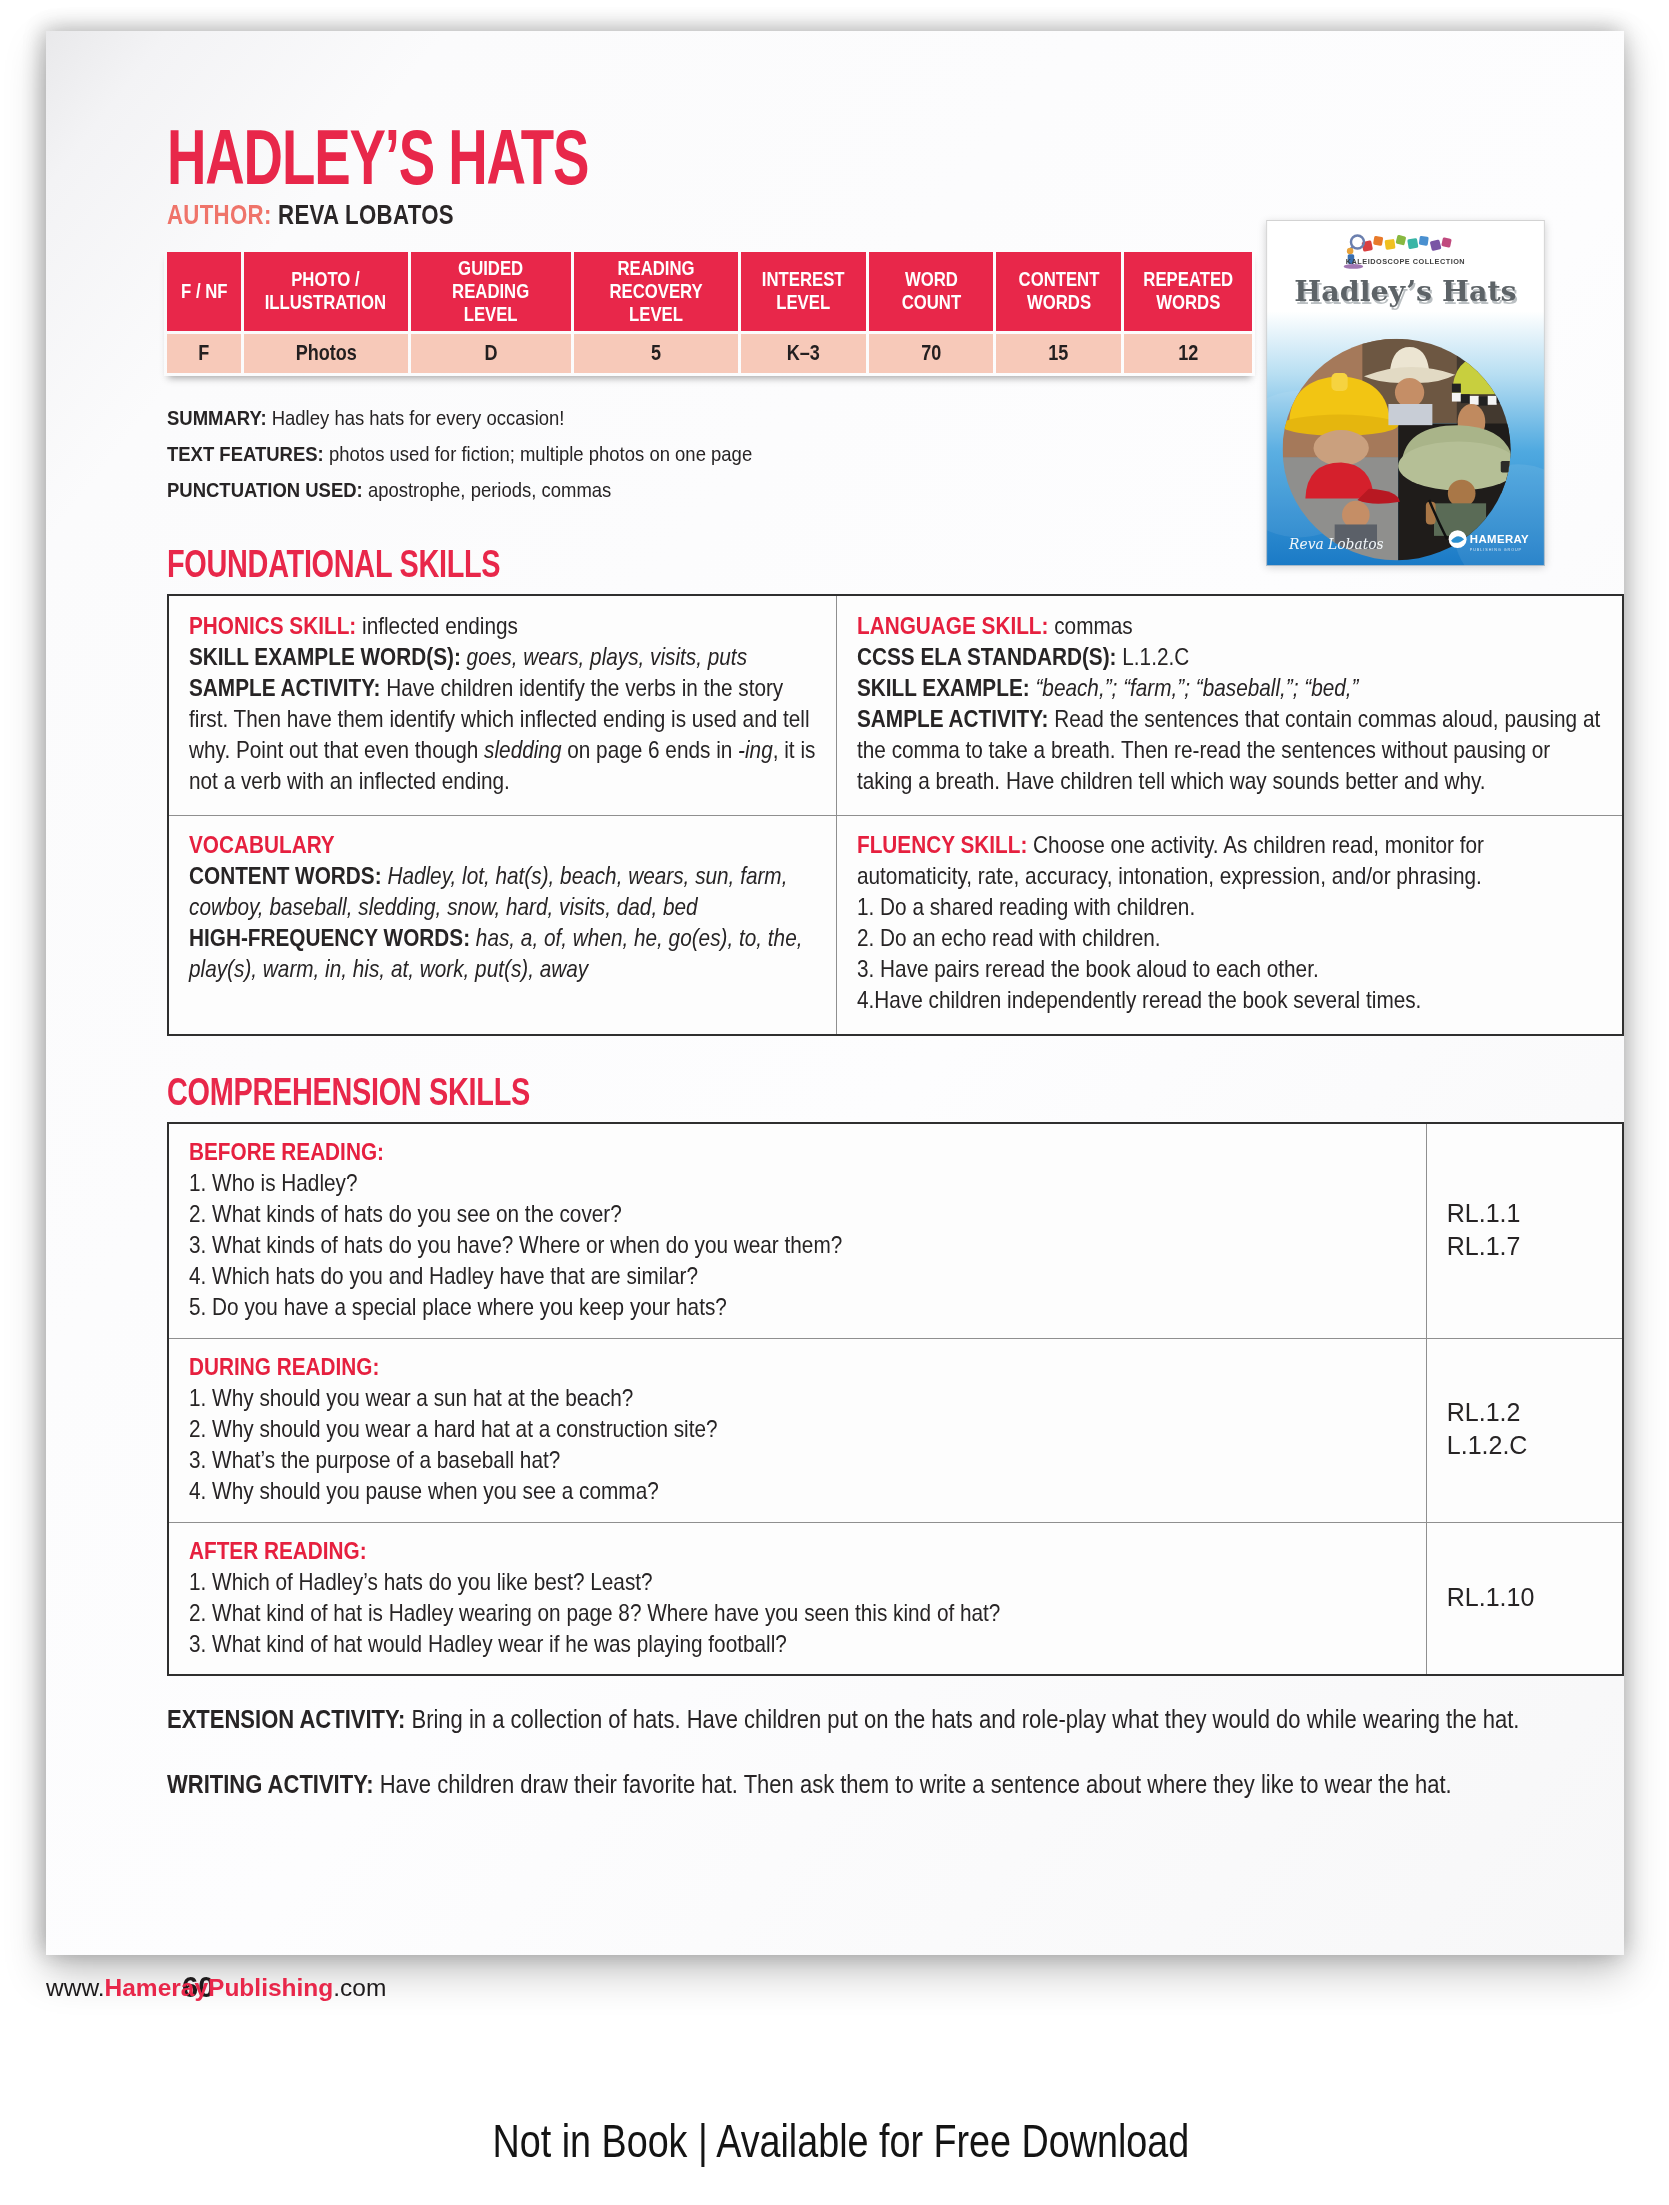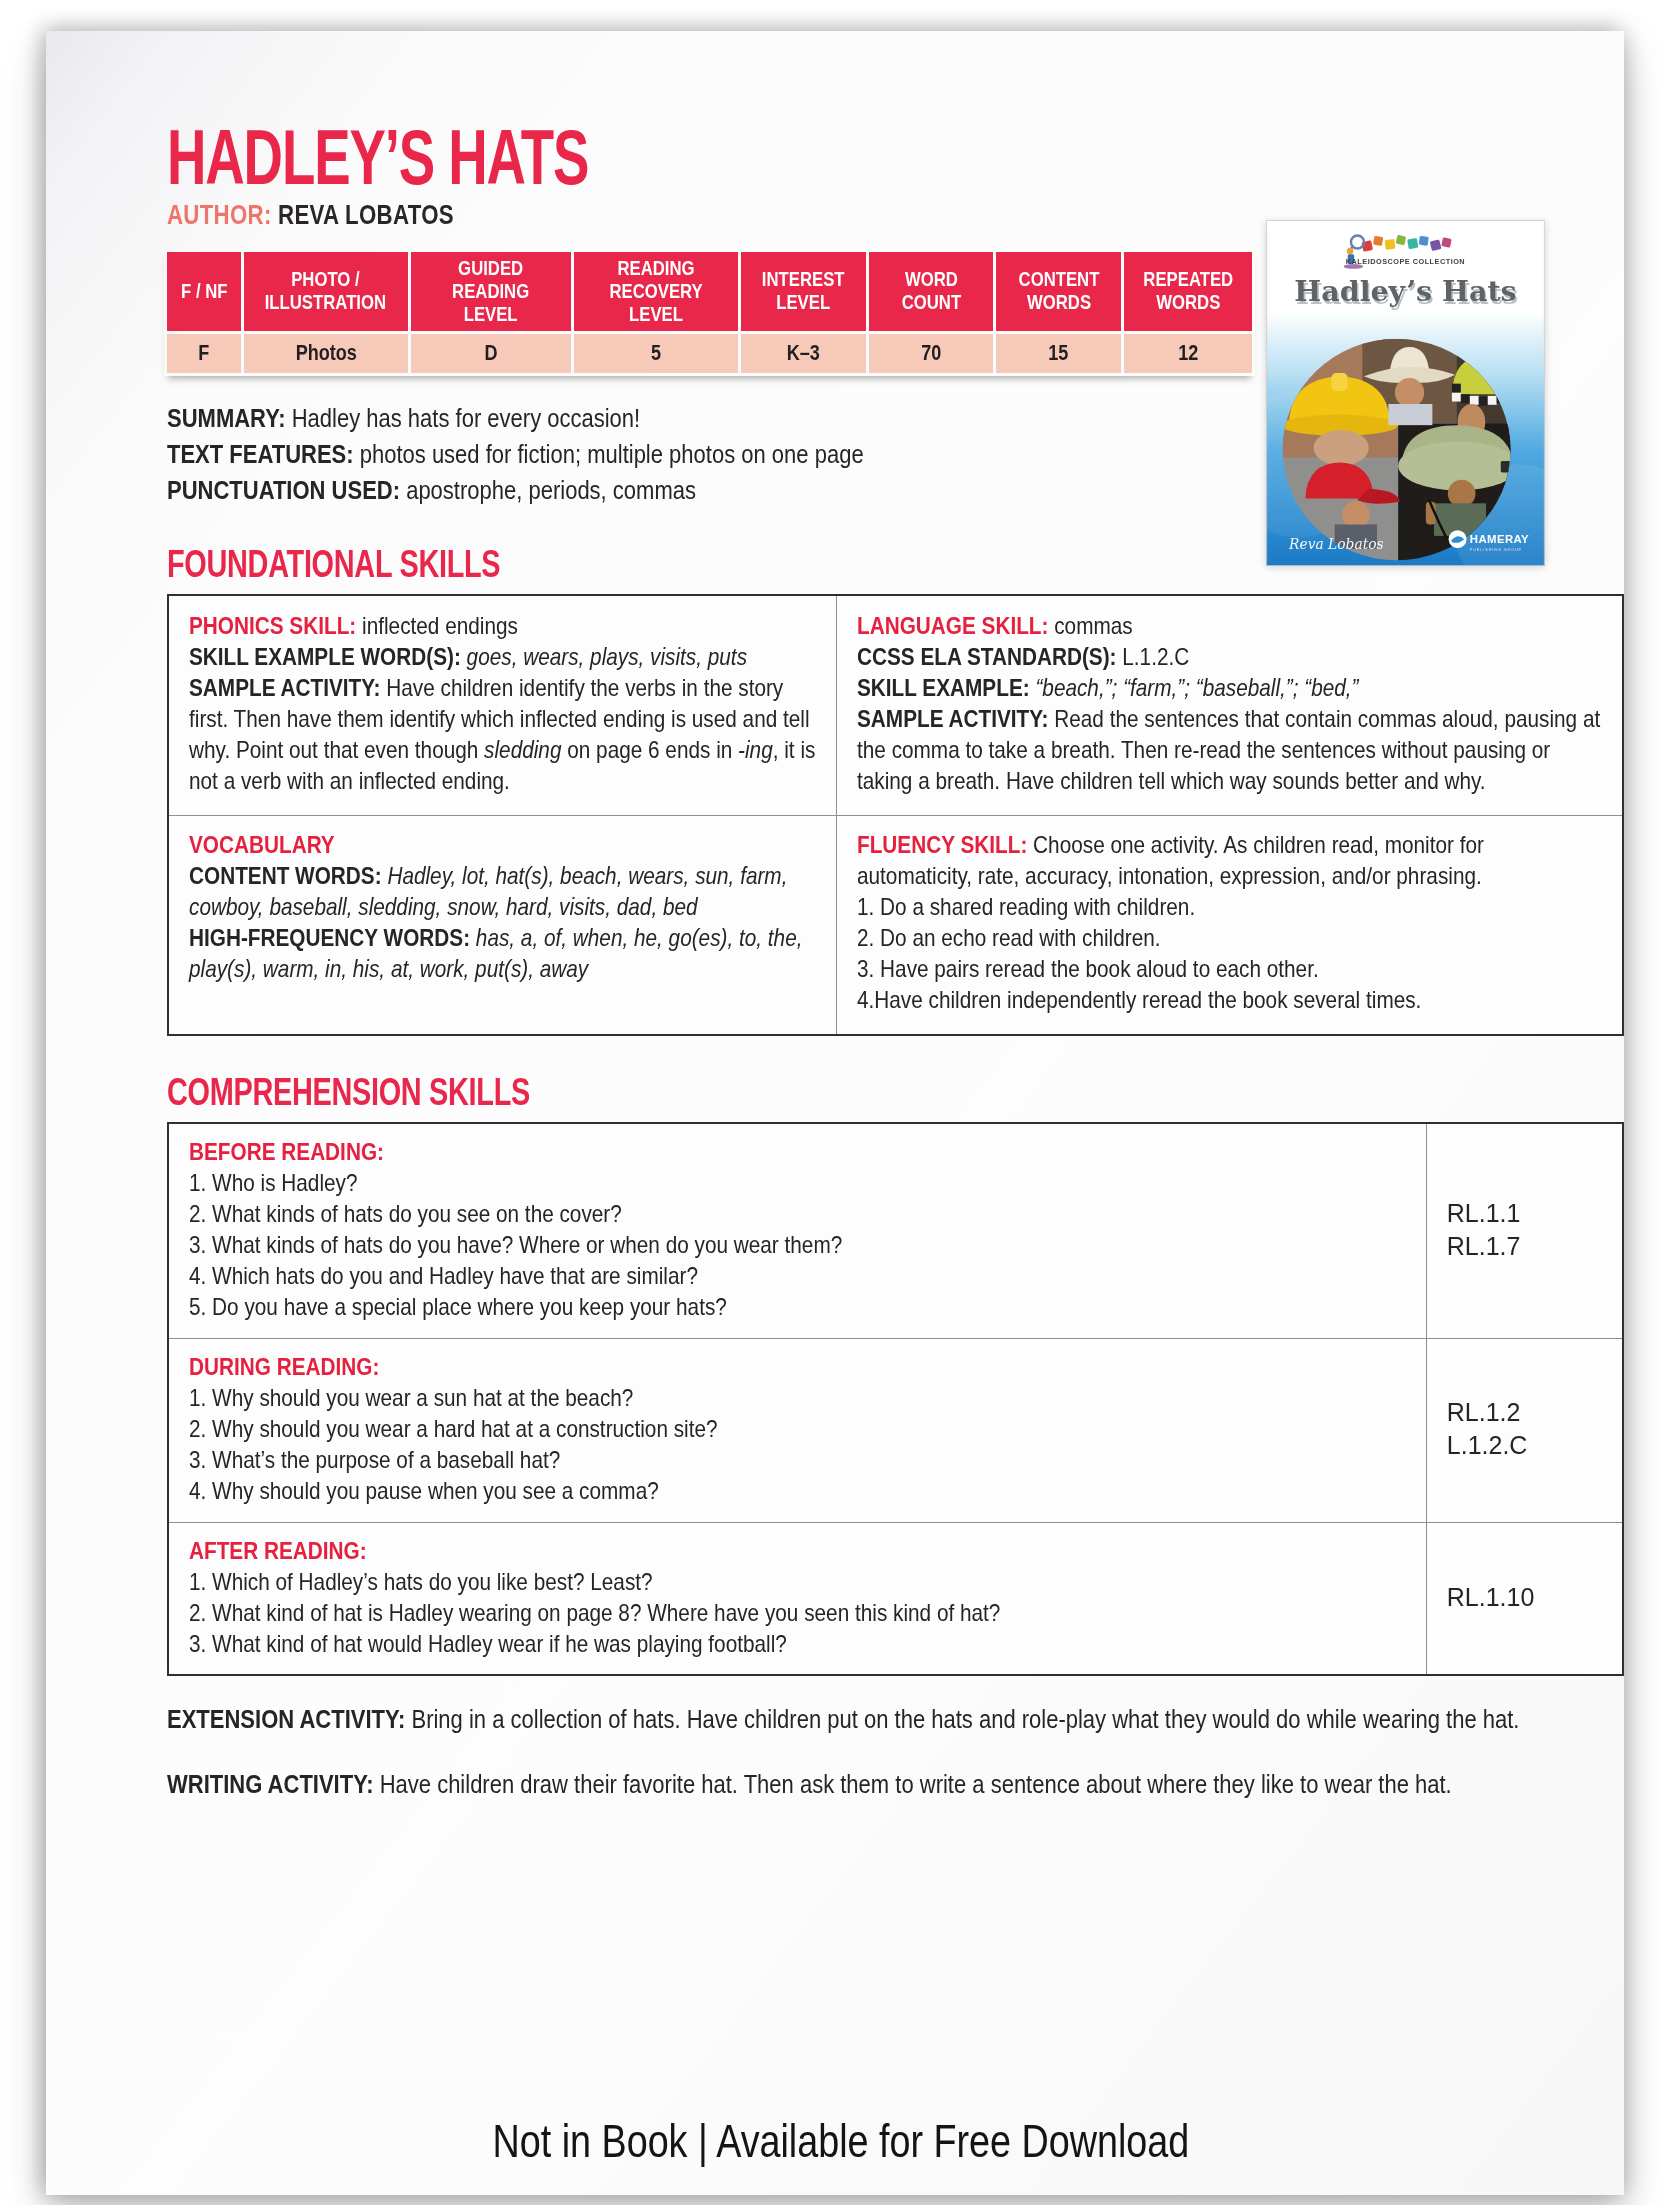--- a/index.html
+++ b/index.html
@@ -3,21 +3,21 @@
 <meta charset="utf-8">
 <style>
   html,body{margin:0;padding:0;background:#ffffff;}
   body{
     width:1670px;height:2205px;position:relative;overflow:hidden;
     font-family:"Liberation Sans",sans-serif;color:#272425;
     -webkit-font-smoothing:antialiased;
   }
   
   .sheet{
-    position:absolute;left:46px;top:31px;width:1578px;height:2164px;
+    position:absolute;left:46px;top:31px;width:1578px;height:1924px;
     background:linear-gradient(128deg,#e9e9eb 0%,#f3f3f5 4%,#fbfbfc 13%,#fdfdfe 55%,#f7f7f8 100%);
     box-shadow:0 0 23px rgba(0,0,0,.20),0 18px 39px rgba(0,0,0,.22),-6.5px -4.9px 19.6px rgba(0,0,0,.10);
   }
   .content{position:relative;width:100%;height:100%;}
   .cx{transform:scaleX(.88);transform-origin:0 0;width:113.6%;}
   .red{color:#e6203f;font-weight:bold;}
   
   .page-title{
     margin:91px 0 0 121px;font-size:78px;line-height:.9;font-weight:800;color:#e8274a;
     letter-spacing:-1.6px;transform:scaleX(.70);transform-origin:0 0;white-space:nowrap;
@@ -38,21 +38,21 @@
     text-align:center;vertical-align:middle;height:72px;padding:3.3px 1.6px;
   }
   .meta-table td{
     background:#f7c9b9;color:#231f20;font-weight:600;font-size:22px;
     text-align:center;vertical-align:middle;height:36px;padding:1.6px;
   }
   .meta-table .cxc{display:inline-block;transform:scaleX(.82);}
   .c-fnf{width:78px;}.c-photo{width:163px;}.c-grl{width:168px;}.c-rrl{width:168px;margin-top:13px;}
   .c-int{width:126px;}.c-wc{width:129px;}.c-cw{width:126px;}.c-rw{width:127px;margin-left:10px;}
   
-  .overview-block{margin:24.5px 0 0 121px;width:1141px;font-size:25px;line-height:36px;}
+  .overview-block{margin:24.5px 0 0 121px;width:1141px;font-size:21px;line-height:36px;}
   
   .section-heading{
     margin:37px 0 0 121px;font-size:38px;font-weight:800;color:#e8274a;letter-spacing:-0.4px;
     line-height:39px;transform:scaleX(.76);transform-origin:0 0;white-space:nowrap;
   }
   
   .skills-table{
     margin:9.8px 0 0 121px;width:1374px;border-collapse:collapse;table-layout:fixed;
     border:2.4px solid #2f2f2f;background:#fdfdfd;
   }

